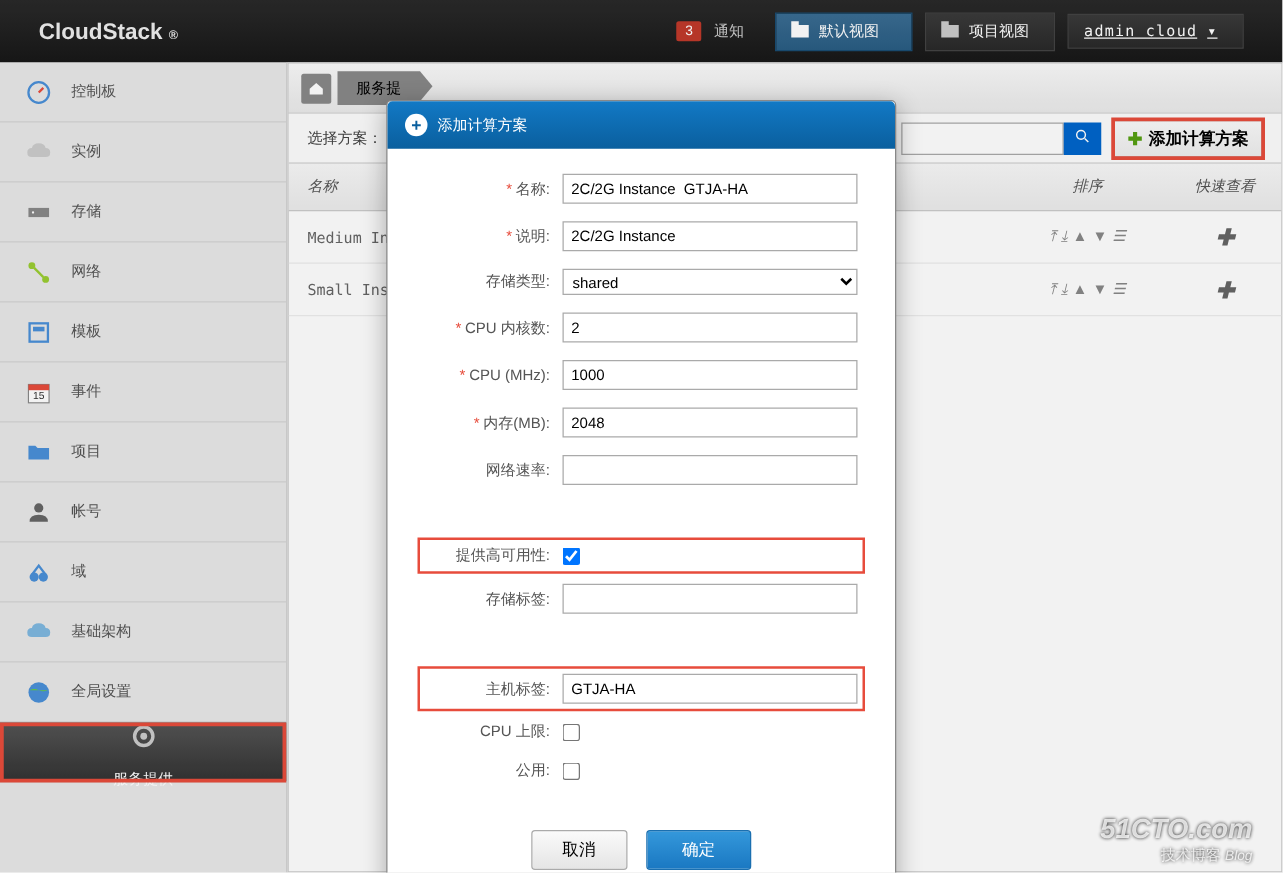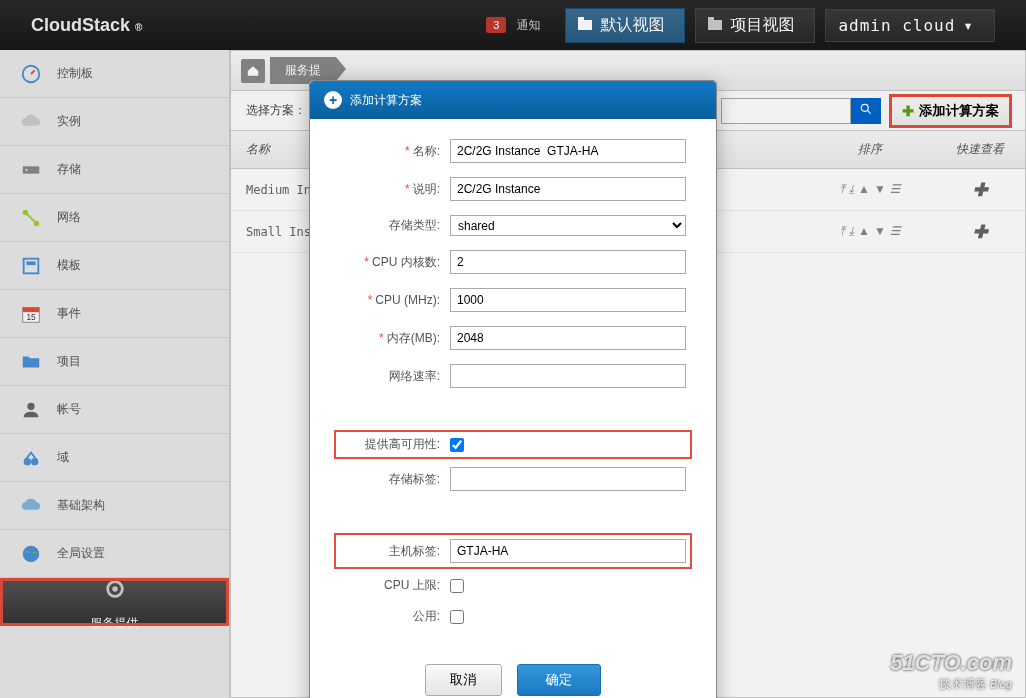--- a/index.html
+++ b/index.html
@@ -4,38 +4,38 @@
   <style>
     * { box-sizing: border-box; margin: 0; padding: 0; }
     body { font-family: Arial, "Microsoft YaHei", sans-serif; font-size: 12px; background: #ededed; width: 1026px; height: 698px; overflow: hidden; position: relative; }
     
     .header { height: 50px; background: linear-gradient(#2a2a2a, #181818); display: flex; align-items: center; padding: 0 31px; color: #fff; }
     .logo { font-size: 18px; font-weight: bold; color: #eee; }
     .logo small { font-size: 10px; }
     .header-right { margin-left: auto; display: flex; align-items: center; gap: 10px; }
     .notify-badge { background: #c0392b; padding: 2px 7px; border-radius: 2px; font-size: 11px; }
     .notify-label { color: #ccc; margin-right: 15px; }
-    .header-btn { background: linear-gradient(#3a6d93, #2a5d83); border: 1px solid #1a4d73; padding: 6px 20px 6px 12px; color: #fff; display: flex; align-items: center; gap: 8px; font-size: 16px; cursor: pointer; min-width: 110px; }
+    .header-btn { background: linear-gradient(#3a6d93, #2a5d83); border: 1px solid #1a4d73; padding: 6px 20px 6px 12px; color: #fff; display: flex; align-items: center; gap: 8px; font-size: 12px; cursor: pointer; min-width: 110px; }
     .header-btn.dark { background: linear-gradient(#3a3a3a, #2a2a2a); border: 1px solid #444; min-width: auto; }
-    .header-btn.user { background: linear-gradient(#3a3a3a, #2a2a2a); border: 1px solid #444; font-family: monospace; letter-spacing: 1px; min-width: 120px; }
+    .header-btn.user { background: linear-gradient(#3a3a3a, #2a2a2a); border: 1px solid #444; font-family: monospace; letter-spacing: 1px; min-width: 120px; text-decoration: underline; }
     .folder-icon { width: 14px; height: 10px; background: #fff; position: relative; }
     .folder-icon::before { content:""; position:absolute; top:-3px; left:0; width:6px; height:3px; background:#fff; }
     .dark-folder { width: 14px; height: 10px; background: #ccc; position: relative; }
     .dark-folder::before { content:""; position:absolute; top:-3px; left:0; width:6px; height:3px; background:#ccc; }
 
     .sidebar { width: 230px; background: #e8e8e8; position: absolute; top: 50px; bottom: 0; left: 0; border-right: 1px solid #ccc; }
     .sidebar-item { height: 48px; display: flex; align-items: center; padding: 0 20px; gap: 15px; color: #555; border-bottom: 1px solid #d5d5d5; cursor: pointer; }
     .sidebar-item.active { background: linear-gradient(#555, #333); color: #fff; outline: 3px solid #e74c3c; outline-offset: -3px; flex-direction: column; }
     .sidebar-icon { width: 22px; height: 22px; display: flex; align-items: center; justify-content: center; }
     .sidebar-icon svg { width: 22px; height: 22px; }
 
     .main { position: absolute; left: 230px; right: 0; top: 50px; bottom: 0; background: #fff; border: 1px solid #ccc; }
     .breadcrumb { height: 40px; background: linear-gradient(#fafafa, #eaeaea); border-bottom: 1px solid #ccc; display: flex; align-items: center; padding: 0 10px; gap: 5px; }
     .bc-home { width: 24px; height: 24px; background: #888; display: flex; align-items: center; justify-content: center; border-radius: 2px; }
-    .bc-item { background: #888; color: #ffffff; padding: 5px 15px; position: relative; }
+    .bc-item { background: #888; color: #000000; padding: 5px 15px; position: relative; }
     .bc-item::after { content:""; position:absolute; right:-10px; top:0; border-left:10px solid #888; border-top:12px solid transparent; border-bottom:12px solid transparent; }
     .filter-bar { height: 40px; display: flex; align-items: center; padding: 0 15px; border-bottom: 1px solid #ccc; background: #fdfdfd; }
     .filter-label { color: #444; }
     .search-box { margin-left: auto; display: flex; }
     .search-input { width: 130px; height: 26px; border: 1px solid #aaa; padding: 0 5px; }
     .search-btn { width: 30px; height: 26px; background: #0066cc; border: none; color: #fff; cursor: pointer; }
     .add-btn { margin-left: 10px; padding: 5px 10px; background: linear-gradient(#fafafa,#eee); border: 1px solid #aaa; cursor: pointer; display: flex; align-items: center; gap: 5px; font-weight: bold; outline: 3px solid #e74c3c; outline-offset: -1px; }
     .plus { color: #56a012; font-weight: bold; font-size: 14px; }
 
     .table-head { display: flex; background: linear-gradient(#f8f8f8,#ececec); border-bottom: 1px solid #ccc; height: 38px; align-items: center; color: #555; }
@@ -57,21 +57,21 @@
     .form-label { width: 110px; text-align: right; padding-right: 10px; color: #555; }
     .form-label .req { color: #e74c3c; margin-right: 3px; }
     .form-input { flex: 1; height: 24px; border: 1px solid #aaa; padding: 0 6px; font-size: 12px; }
     .form-select { flex: 1; height: 21px; border: 1px solid #aaa; padding: 0 3px; font-size: 12px; background: #fff; }
     .form-check { width: 14px; height: 14px; }
     .highlight-row { outline: 2px solid #e74c3c; padding: 4px; margin-bottom: 10px; margin-left: -4px; margin-right: -4px; margin-top: 44px; }
     .modal-footer { display: flex; justify-content: center; gap: 15px; padding: 15px 0 25px; }
     .btn-cancel { padding: 6px 24px; background: linear-gradient(#fafafa,#e5e5e5); border: 1px solid #aaa; border-radius: 3px; cursor: pointer; }
     .btn-ok { padding: 6px 28px; background: linear-gradient(#3498db,#1a78c2); border: 1px solid #1a6fb0; color: #fff; border-radius: 3px; cursor: pointer; }
 
-    .watermark { position: absolute; right: 14px; bottom: 5px; color: rgba(255,255,255,0.8); text-align: right; opacity: 0.9; text-shadow: 0 0 3px #000; }
+    .watermark { position: absolute; right: 24px; bottom: 5px; color: rgba(255,255,255,0.8); text-align: right; opacity: 0.9; text-shadow: 0 0 3px #000; }
     .watermark .big { font-size: 22px; font-weight: bold; font-style: italic; }
     .watermark .small { font-size: 12px; }
     .watermark .blog { font-style: italic; font-size: 11px; }
   </style>
 </head>
 <body>
 
 <div class="header">
   <div class="logo"><span>CloudStack</span> <small>®</small></div>
   <div class="header-right">

